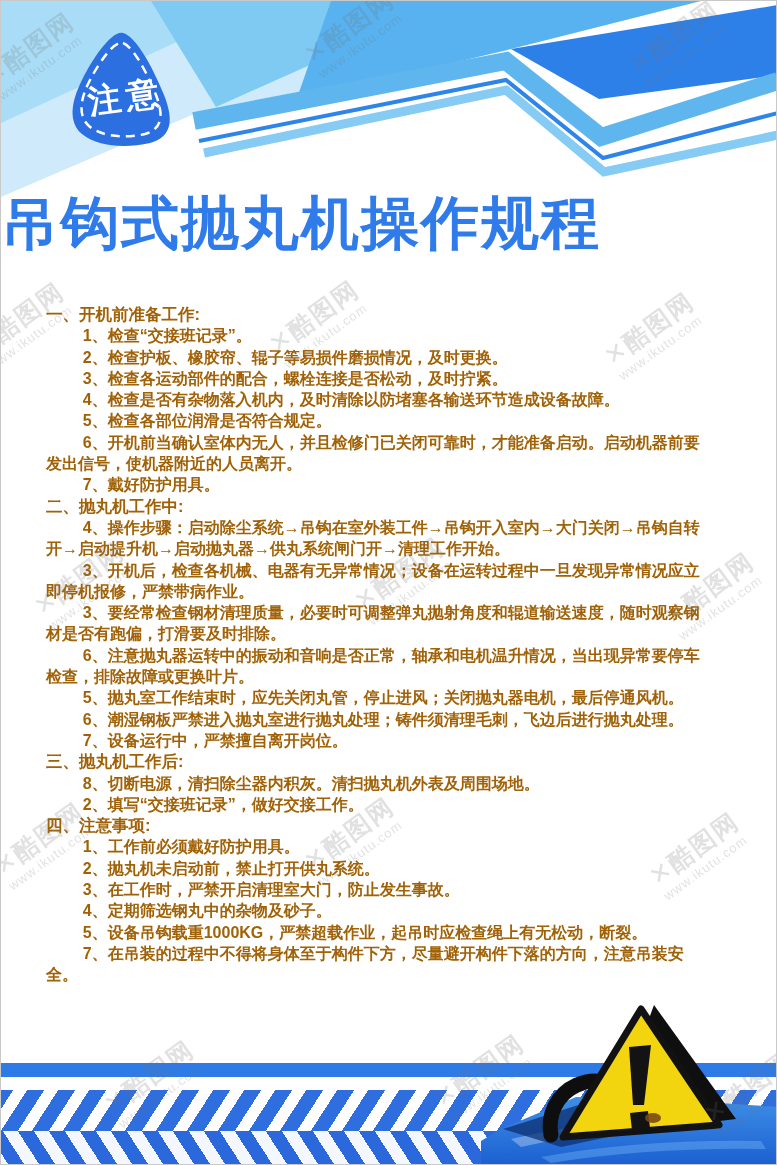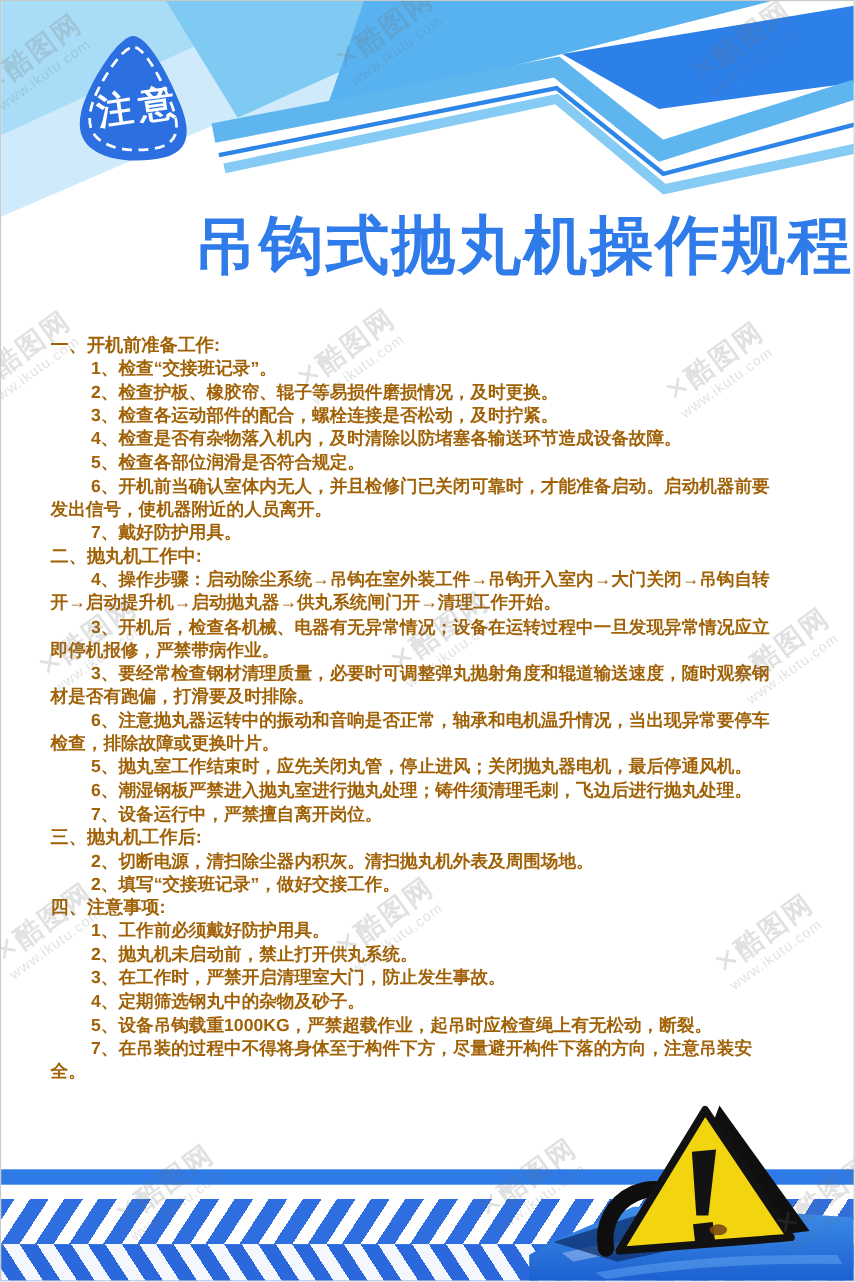--- a/index.html
+++ b/index.html
@@ -15,21 +15,21 @@
   .badge{position:absolute;left:50px;top:24px;width:150px;height:140px;z-index:3;}
   .badge svg{position:absolute;left:0;top:0;}
   .badge-text{
     position:absolute;left:0;right:0;top:50px;text-align:center;
     color:#ffffff;font-size:33px;font-weight:bold;letter-spacing:5px;
     transform:rotate(-8deg);
   }
   
   .title{
     position:absolute;left:0;right:0;top:184px;margin:0;z-index:2;
-    text-align:right;color:#2F7BEA;font-size:58px;font-weight:900;
+    text-align:left;color:#2F7BEA;font-size:58px;font-weight:900;
     letter-spacing:2px;
   }
   
   .content{
     position:absolute;left:45px;top:303px;width:664px;z-index:2;
     color:#a16207;font-size:16px;line-height:21.3px;font-weight:600;
   }
   .sec-heading{font-weight:900;font-size:16.5px;}
   .item{margin:0;text-indent:2.3em;}
   
@@ -92,21 +92,21 @@
       <p class="item">7、戴好防护用具。</p>
       <div class="sec-heading">二、抛丸机工作中:</div>
       <p class="item">4、操作步骤：启动除尘系统→吊钩在室外装工件→吊钩开入室内→大门关闭→吊钩自转开→启动提升机→启动抛丸器→供丸系统闸门开→清理工作开始。</p>
       <p class="item">3、开机后，检查各机械、电器有无异常情况；设备在运转过程中一旦发现异常情况应立即停机报修，严禁带病作业。</p>
       <p class="item">3、要经常检查钢材清理质量，必要时可调整弹丸抛射角度和辊道输送速度，随时观察钢材是否有跑偏，打滑要及时排除。</p>
       <p class="item">6、注意抛丸器运转中的振动和音响是否正常，轴承和电机温升情况，当出现异常要停车检查，排除故障或更换叶片。</p>
       <p class="item">5、抛丸室工作结束时，应先关闭丸管，停止进风；关闭抛丸器电机，最后停通风机。</p>
       <p class="item">6、潮湿钢板严禁进入抛丸室进行抛丸处理；铸件须清理毛刺，飞边后进行抛丸处理。</p>
       <p class="item">7、设备运行中，严禁擅自离开岗位。</p>
       <div class="sec-heading">三、抛丸机工作后:</div>
-      <p class="item">2、切断电源，清扫除尘器内积灰。清扫抛丸机外表及周围场地。</p>
+      <p class="item">8、切断电源，清扫除尘器内积灰。清扫抛丸机外表及周围场地。</p>
       <p class="item">2、填写“交接班记录”，做好交接工作。</p>
       <div class="sec-heading">四、注意事项:</div>
       <p class="item">1、工作前必须戴好防护用具。</p>
       <p class="item">2、抛丸机未启动前，禁止打开供丸系统。</p>
       <p class="item">3、在工作时，严禁开启清理室大门，防止发生事故。</p>
       <p class="item">4、定期筛选钢丸中的杂物及砂子。</p>
       <p class="item">5、设备吊钩载重1000KG，严禁超载作业，起吊时应检查绳上有无松动，断裂。</p>
       <p class="item">7、在吊装的过程中不得将身体至于构件下方，尽量避开构件下落的方向，注意吊装安全。</p>
     </div>
 

